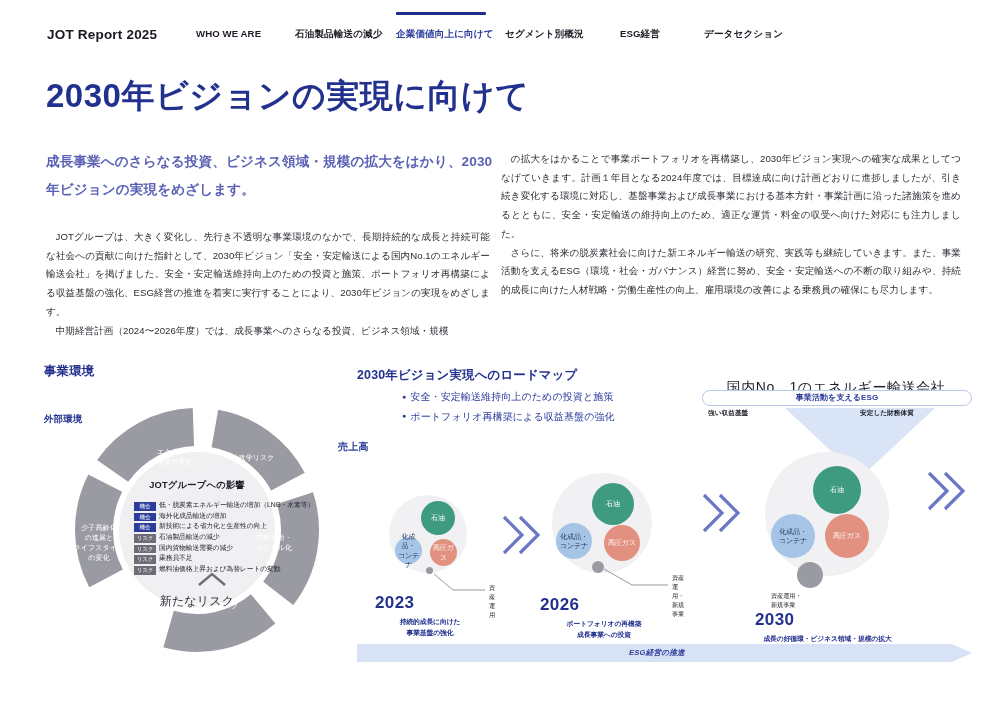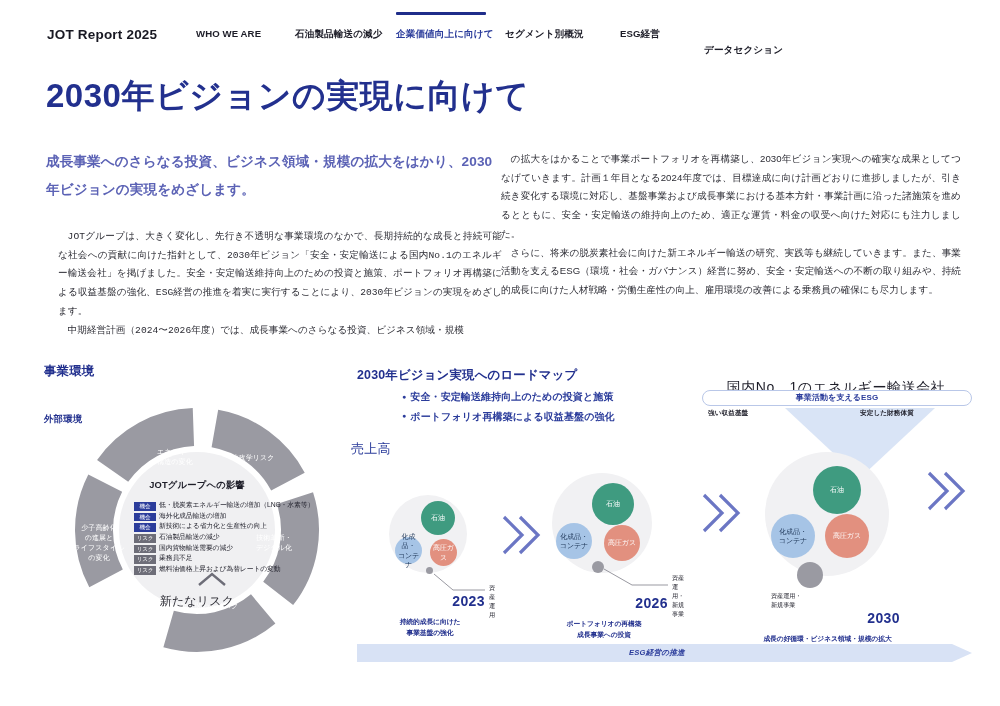--- a/index.html
+++ b/index.html
@@ -44,21 +44,21 @@
     position:absolute;left:46px;top:148px;width:450px;
     font-size:13.6px;font-weight:bold;color:#5b62b5;line-height:2.05;
     letter-spacing:.1px;
   }
 
   
   .col{
     position:absolute;font-size:9.6px;line-height:1.95;color:#2c2c34;
     text-align:justify;letter-spacing:.05px;
   }
-  .col.left{left:58px;top:228px;width:444px;font-family:Liberation Mono, monospace;}
+  .col.left{left:46px;top:228px;width:444px;}
   .col.right{left:501px;top:150px;width:460px;}
   .col p{margin:0;text-indent:1em;}
   .col p + p{margin-top:0;}
 
   
   .sec-h{
     position:absolute;font-size:12.4px;font-weight:bold;color:#22308e;
     letter-spacing:.2px;
   }
   #env-heading{left:44px;top:363px;}
@@ -100,28 +100,28 @@
     position:absolute;left:0;top:188px;width:100%;text-align:center;
     font-size:12px;color:#2c2c34;letter-spacing:.2px;
   }
   .chev-up{
     position:absolute;left:50%;top:166px;transform:translateX(-50%);
   }
 
   
   .bullets{position:absolute;left:402px;top:387px;}
   .bullet{
-    font-size:10px;font-weight:bold;color:#2b3c9b;letter-spacing:.1px;
+    font-size:10px;font-weight:normal;color:#2b3c9b;letter-spacing:.1px;
     line-height:1.95;white-space:nowrap;
   }
   .bullet::before{content:"\25CF";font-size:7px;margin-right:4px;vertical-align:1.5px;}
 
   .sales-label{
-    position:absolute;left:351px;top:440px;
-    font-size:13px;font-weight:normal;color:#2b3c9b;letter-spacing:.2px;
+    position:absolute;left:338px;top:440px;
+    font-size:10px;font-weight:bold;color:#2b3c9b;letter-spacing:.2px;
   }
 
   .vision-box{position:absolute;left:690px;top:366px;width:292px;height:60px;}
   .vision-title{
     position:absolute;left:0;top:0;width:292px;text-align:center;
     font-size:14px;color:#1d1d28;letter-spacing:.6px;margin-top:13px;
   }
   .vision-pill{
     position:absolute;left:12px;top:24px;width:268px;height:14px;
     border:1px solid #b9c7e8;border-radius:8px;background:#ffffff;
@@ -147,22 +147,22 @@
   .bub.oil{background:#3f9b80;}
   .bub.gas{background:#e2907f;}
   .bub.chem{background:#a6c4e6;color:#1d3557;}
   .bub.asset{background:#9a9aa2;}
   .leader{position:absolute;}
   .lead-text{
     position:absolute;font-size:6.2px;color:#1d1d28;line-height:1.45;
     letter-spacing:-.1px;white-space:nowrap;
   }
   .yr{
-    position:absolute;width:100%;text-align:right;
-    font-size:14px;font-weight:bold;color:#22308e;letter-spacing:.4px;
+    position:absolute;width:100%;text-align:left;
+    font-size:17px;font-weight:bold;color:#22308e;letter-spacing:.4px;
   }
   .yr-sub{
     position:absolute;width:100%;text-align:center;
     font-size:6.8px;font-weight:bold;color:#22308e;line-height:1.55;
     letter-spacing:-.1px;
   }
   .chev-r{position:absolute;}
 
   
   .esg-bar{position:absolute;left:357px;top:644px;width:615px;height:18px;font-style:italic;}
@@ -179,21 +179,21 @@
 
   <div class="topnav">
     <div class="brand">JOT Report 2025</div>
     <div class="navlist" id="navlist">
         <div class="navitem" style="left: 0px;">WHO WE ARE</div>
         <div class="navitem" style="left: 99px;">石油製品輸送の減少</div>
         <div class="navitem active" style="left: 200px;">企業価値向上に向けて</div>
         <div class="navbar-underline" style="left: 200px; top: -16px; width: 90px;"></div>
         <div class="navitem" style="left: 309px;">セグメント別概況</div>
         <div class="navitem" style="left: 424px;">ESG経営</div>
-        <div class="navitem" style="left: 508px; margin-top: 16px;">データセクション</div>
+        <div class="navitem" style="left: 508px;">データセクション</div>
       </div>
   </div>
 
   <div class="page-title">2030年ビジョンの実現に向けて</div>
   <div class="lead">成長事業へのさらなる投資、ビジネス領域・規模の拡大をはかり、2030年ビジョンの実現をめざします。</div>
 
   <div class="col left" id="col-left">
       <p>JOTグループは、大きく変化し、先行き不透明な事業環境のなかで、長期持続的な成長と持続可能な社会への貢献に向けた指針として、2030年ビジョン「安全・安定輸送による国内No.1のエネルギー輸送会社」を掲げました。安全・安定輸送維持向上のための投資と施策、ポートフォリオ再構築による収益基盤の強化、ESG経営の推進を着実に実行することにより、2030年ビジョンの実現をめざします。</p>
       <p>中期経営計画（2024〜2026年度）では、成長事業へのさらなる投資、ビジネス領域・規模</p>
     </div>

